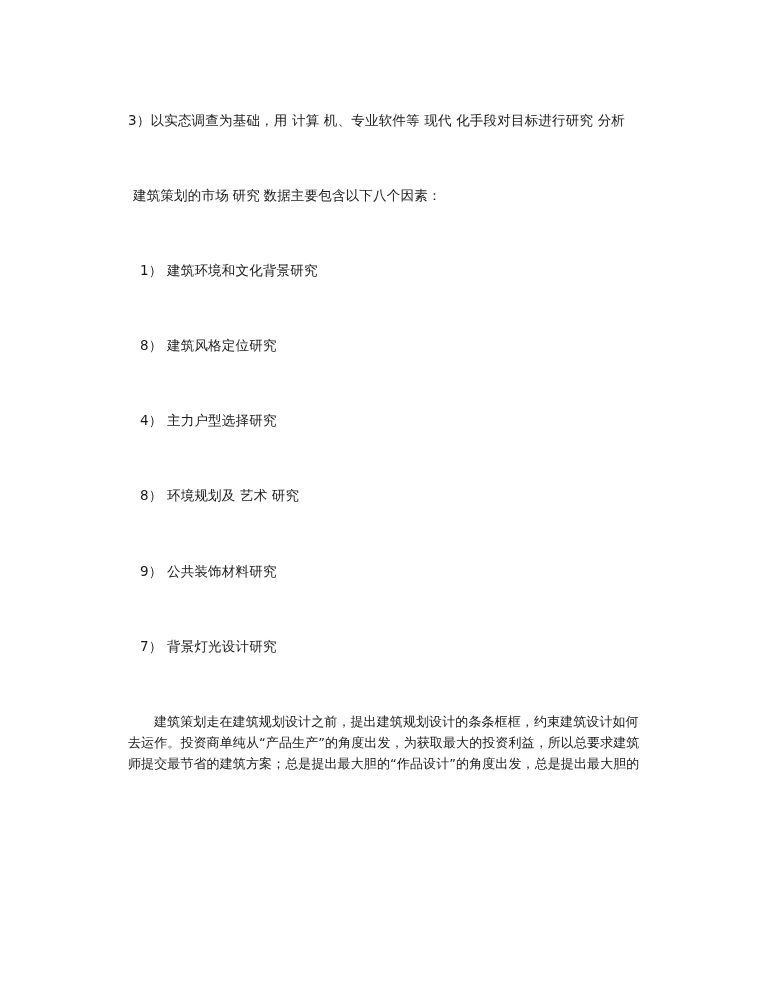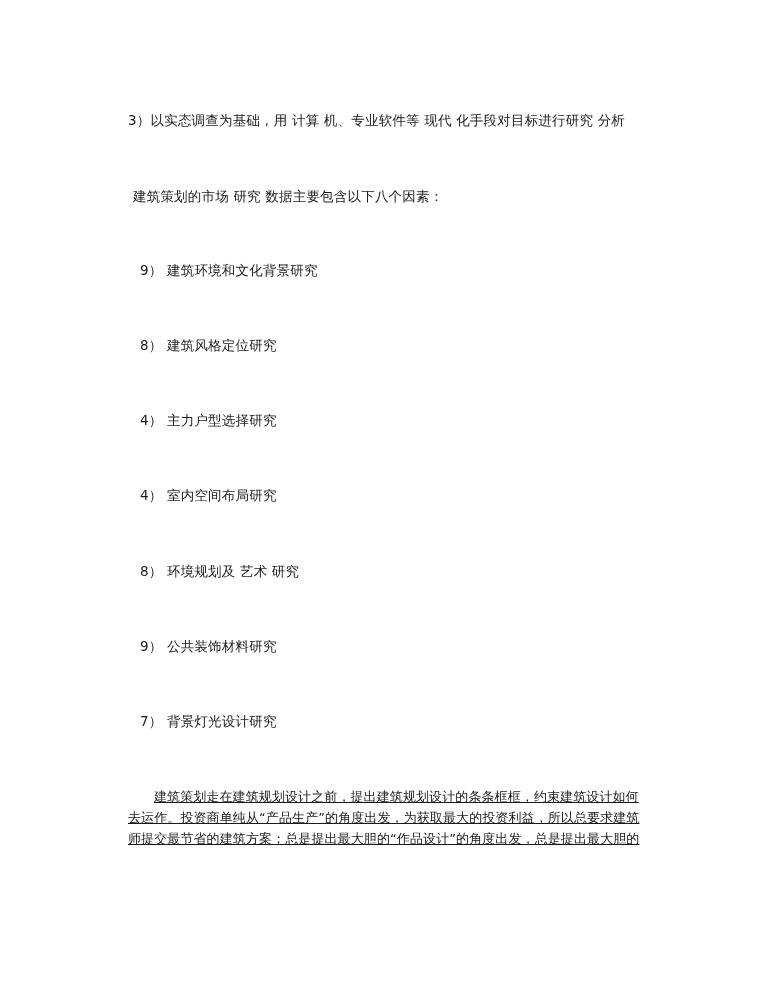--- a/index.html
+++ b/index.html
@@ -30,52 +30,51 @@
   }
   .spaced-item {
     margin-bottom: 55px;
   }
   .intro-line {
     margin-bottom: 56px;
   }
   .lead-line {
     margin-bottom: 53px;
     padding-left: 5px;
+    font-family: Liberation Serif, serif;
   }
   .list-item {
     padding-left: 12px;
   }
   .para {
     margin-top: 6px;
   }
   .para-line {
     font-size: 13px;
     line-height: 1.62;
     color: #1a1a1a;
     letter-spacing: 0.1px;
     white-space: pre-wrap;
-    text-decoration: underline;
   }
   .para-line.first {
     text-indent: 26px;
   }
 </style>
 </head>
 <body>
 
 <div class="page">
 
   <div class="doc-line intro-line">3）以实态调查为基础，用 计算 机、专业软件等 现代 化手段对目标进行研究 分析</div>
 
   <div class="doc-line lead-line">建筑策划的市场 研究 数据主要包含以下八个因素：</div>
 
-  <div class="doc-line spaced-item list-item">9） 建筑环境和文化背景研究</div>
+  <div class="doc-line spaced-item list-item">1） 建筑环境和文化背景研究</div>
   <div class="doc-line spaced-item list-item">8） 建筑风格定位研究</div>
   <div class="doc-line spaced-item list-item">4） 主力户型选择研究</div>
-  <div class="doc-line spaced-item list-item">4） 室内空间布局研究</div>
   <div class="doc-line spaced-item list-item">8） 环境规划及 艺术 研究</div>
   <div class="doc-line spaced-item list-item">9） 公共装饰材料研究</div>
   <div class="doc-line spaced-item list-item">7） 背景灯光设计研究</div>
 
   <div class="para">
     <div class="para-line first">建筑策划走在建筑规划设计之前，提出建筑规划设计的条条框框，约束建筑设计如何</div>
     <div class="para-line">去运作。投资商单纯从“产品生产”的角度出发，为获取最大的投资利益，所以总要求建筑</div>
     <div class="para-line">师提交最节省的建筑方案；总是提出最大胆的“作品设计”的角度出发，总是提出最大胆的</div>
   </div>
 

